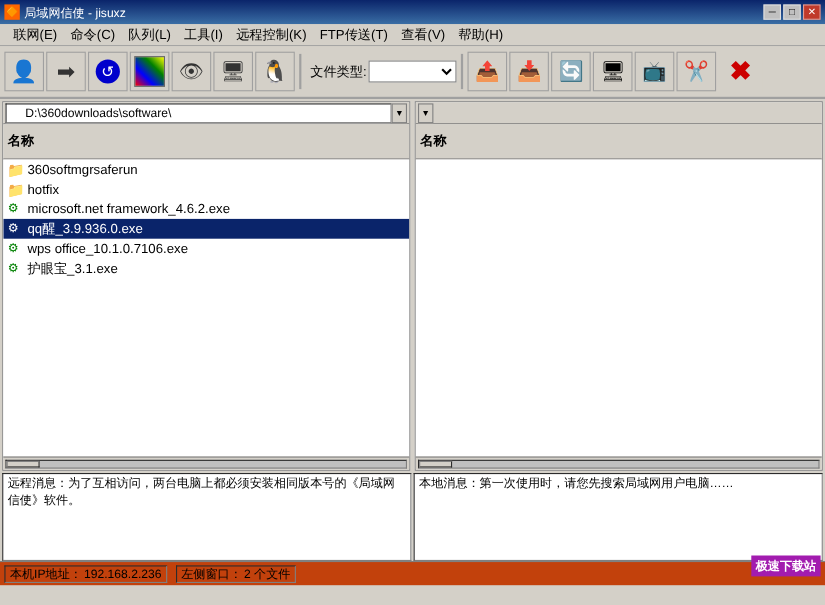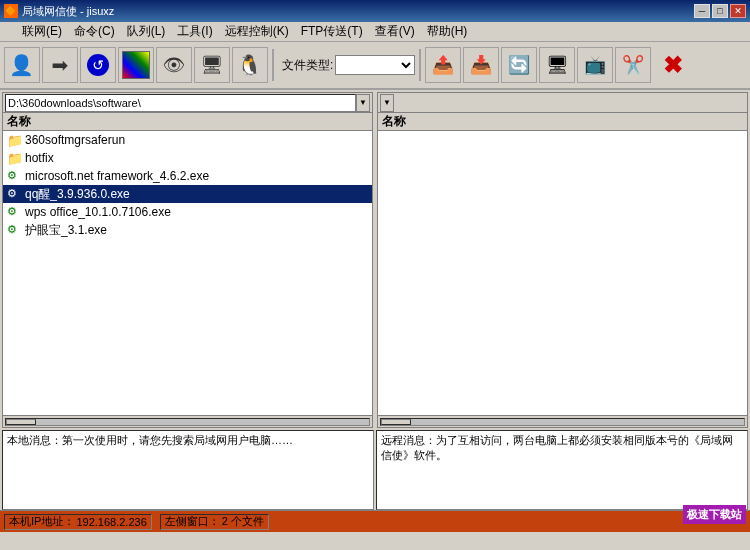--- a/index.html
+++ b/index.html
@@ -55,21 +55,21 @@
       cursor: pointer;
     }
     .title-btn.close { background: #c0392b; color: white; }
 
     
     .menu-bar {
       background: #d4d0c8;
       height: 20px;
       display: flex;
       align-items: center;
-      padding: 0 16px;
+      padding: 0 6px;
       border-bottom: 1px solid #a0a0a0;
     }
     .menu-item {
       padding: 2px 6px;
       font-size: 12px;
       cursor: pointer;
       color: #000;
     }
 
     
@@ -136,38 +136,38 @@
       display: flex;
       align-items: center;
       padding: 0 2px;
     }
     .pane-path {
       flex: 1;
       height: 18px;
       border: 1px inset #808080;
       background: white;
       font-size: 11px;
-      padding: 0 2px;
+      padding: 0 17px;
       display: flex;
       align-items: center;
     }
     .pane-path-dropdown {
       width: 14px;
       height: 18px;
       border: 1px solid #808080;
       background: #d4d0c8;
       display: flex;
       align-items: center;
       justify-content: center;
       cursor: pointer;
       font-size: 8px;
     }
     .col-header {
       background: #d4d0c8;
-      height: 18px;
+      height: 32px;
       display: flex;
       align-items: center;
       padding: 0 4px;
       border-bottom: 1px solid #808080;
       font-weight: bold;
       font-size: 12px;
     }
     .file-list {
       flex: 1;
       overflow-y: auto;
@@ -428,24 +428,24 @@
     <div class="pane-scroll-h">
       <div class="scroll-track-h">
         <div class="scroll-thumb-h"></div>
       </div>
     </div>
   </div>
 </div>
 
 <div class="log-area">
   <div class="log-pane">
+    <span>远程消息：为了互相访问，两台电脑上都必须安装相同版本号的《局域网信使》软件。</span>
+  </div>
+  <div class="log-pane">
     <span>本地消息：第一次使用时，请您先搜索局域网用户电脑……</span>
-  </div>
-  <div class="log-pane">
-    <span>远程消息：为了互相访问，两台电脑上都必须安装相同版本号的《局域网信使》软件。</span>
   </div>
 </div>
 
 <div class="status-bar">
   <div class="status-segment">
     <span>本机IP地址：</span>
     <span>192.168.2.236</span>
   </div>
   <div class="status-segment">
     <span>左侧窗口：</span>

